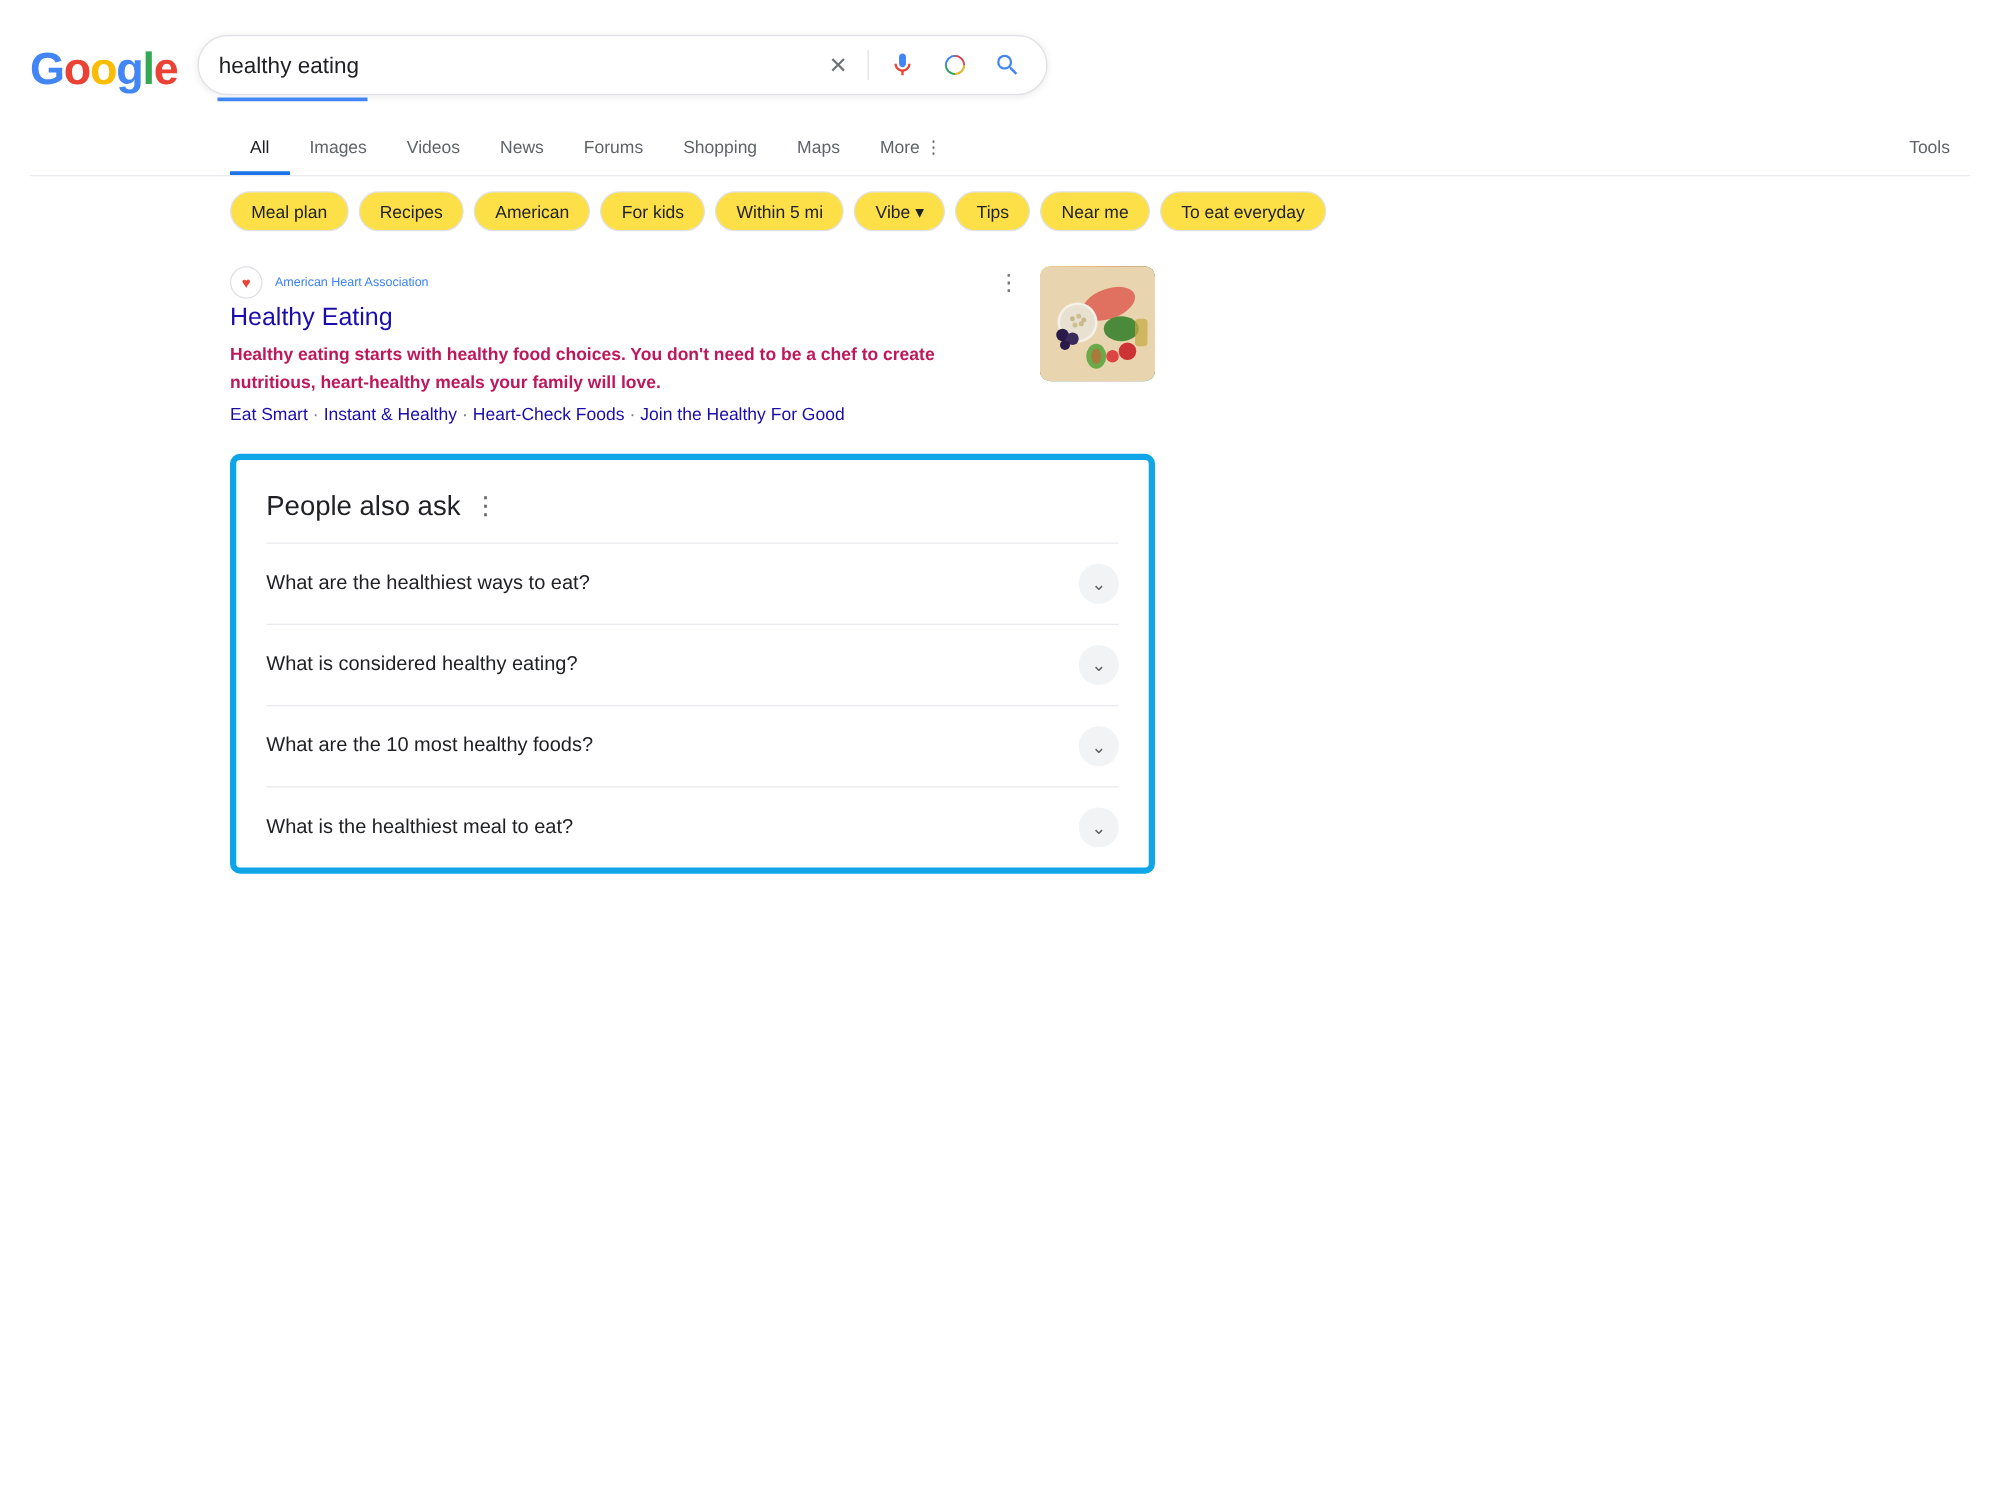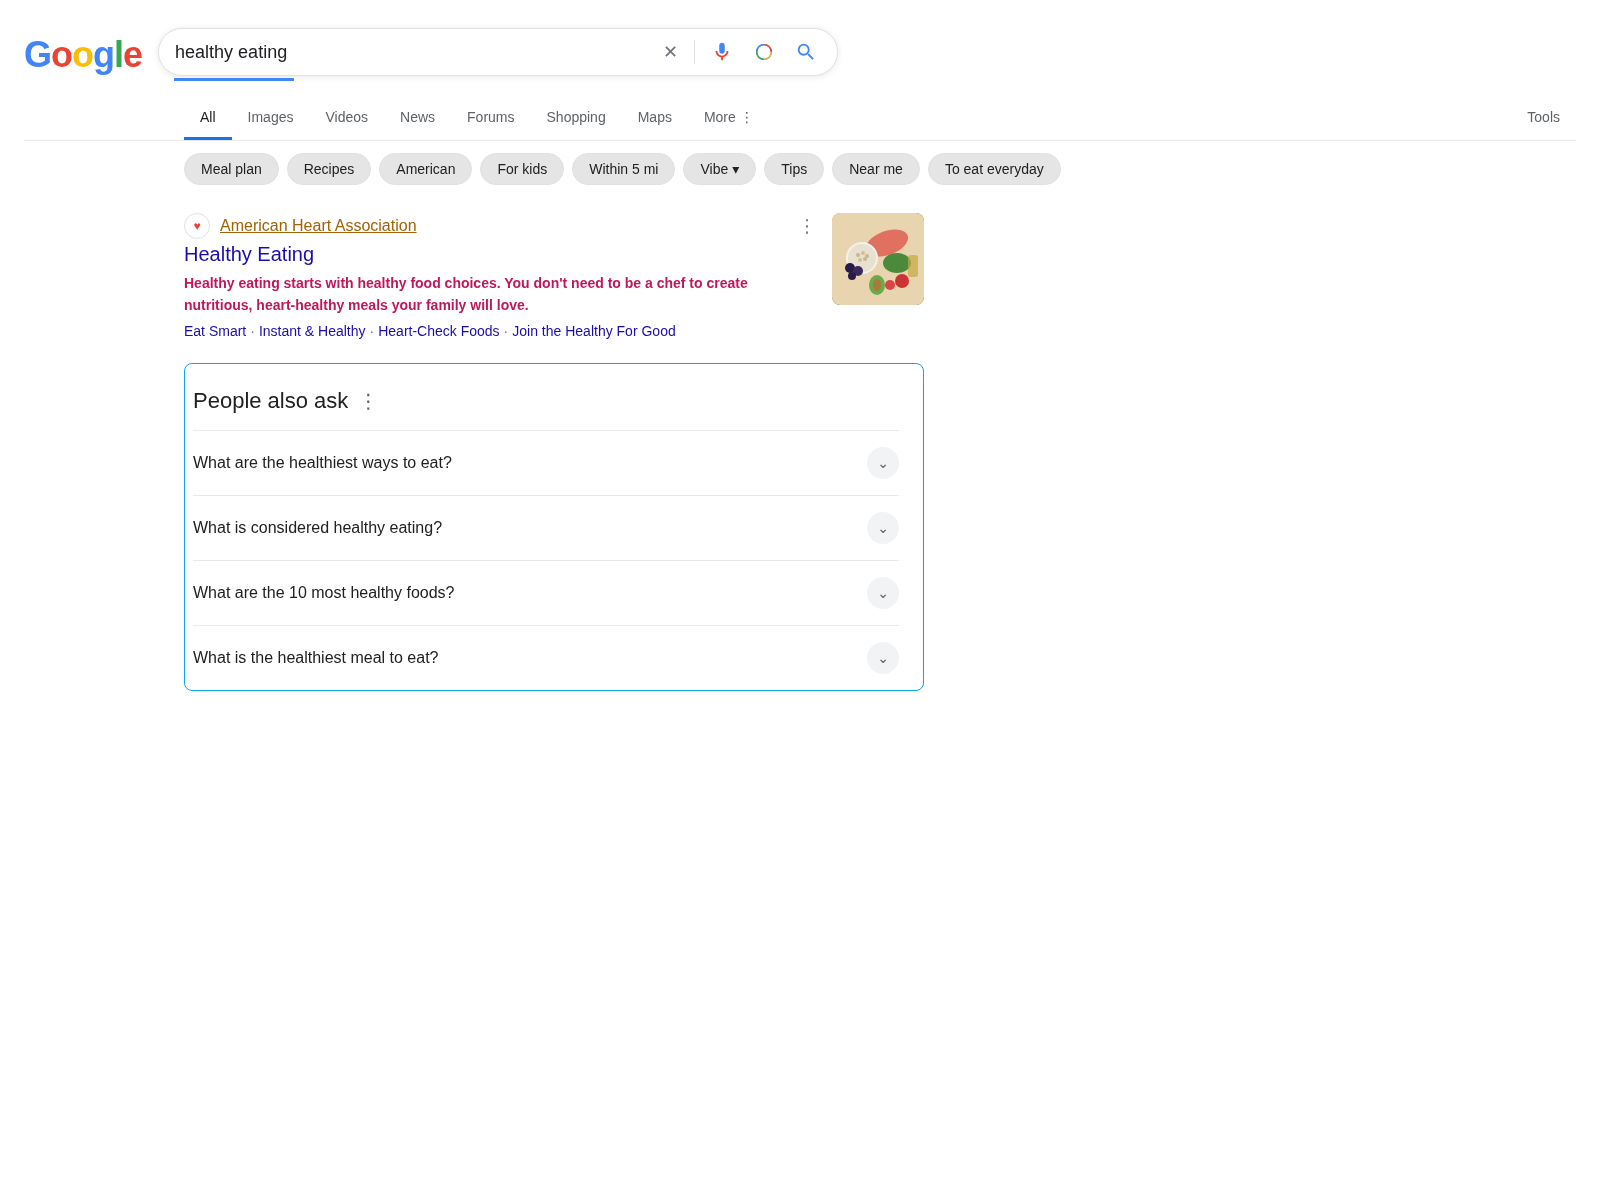--- a/index.html
+++ b/index.html
@@ -128,21 +128,21 @@
       overflow-x: auto;
     }
     .chip {
       border: 1px solid #dfe1e5;
       border-radius: 20px;
       padding: 7px 16px;
       font-size: 14px;
       color: #202124;
       cursor: pointer;
       white-space: nowrap;
-      background: #e5e5e5;
+      background: #fde047;
       display: flex;
       align-items: center;
       gap: 4px;
     }
 
     
     .main-content {
       padding-left: 160px;
       max-width: 900px;
     }
@@ -169,24 +169,23 @@
       border: 1px solid #dfe1e5;
       display: flex;
       align-items: center;
       justify-content: center;
       font-size: 12px;
       color: #EA4335;
       font-weight: bold;
     }
     .source-info { flex: 1; }
     .source-name {
-      font-size: 16px;
-      color: #a16207;
+      font-size: 10px;
+      color: #3b82f6;
       font-weight: 400;
-      text-decoration: underline;
     }
     .source-url {
       font-size: 13px;
       color: #4d5156;
     }
     .source-url a { color: #4d5156; text-decoration: none; }
     .more-icon { color: #70757a; cursor: pointer; font-size: 18px; }
     .result-title {
       font-size: 20px;
       color: #1a0dab;
@@ -220,23 +219,23 @@
       height: 92px;
       border-radius: 8px;
       background: linear-gradient(135deg, #f0c060 0%, #d4703a 30%, #5a8a5a 60%, #b44 80%, #2a6 100%);
       flex-shrink: 0;
       overflow: hidden;
       position: relative;
     }
 
     
     .paa-box {
-      border: 1px solid #0ea5e9;
+      border: 5px solid #0ea5e9;
       border-radius: 8px;
-      padding: 24px 24px 0 8px;
+      padding: 24px 24px 0 24px;
       margin-top: 8px;
       margin-bottom: 24px;
     }
     .paa-header {
       display: flex;
       align-items: center;
       gap: 10px;
       margin-bottom: 16px;
     }
     .paa-title {

